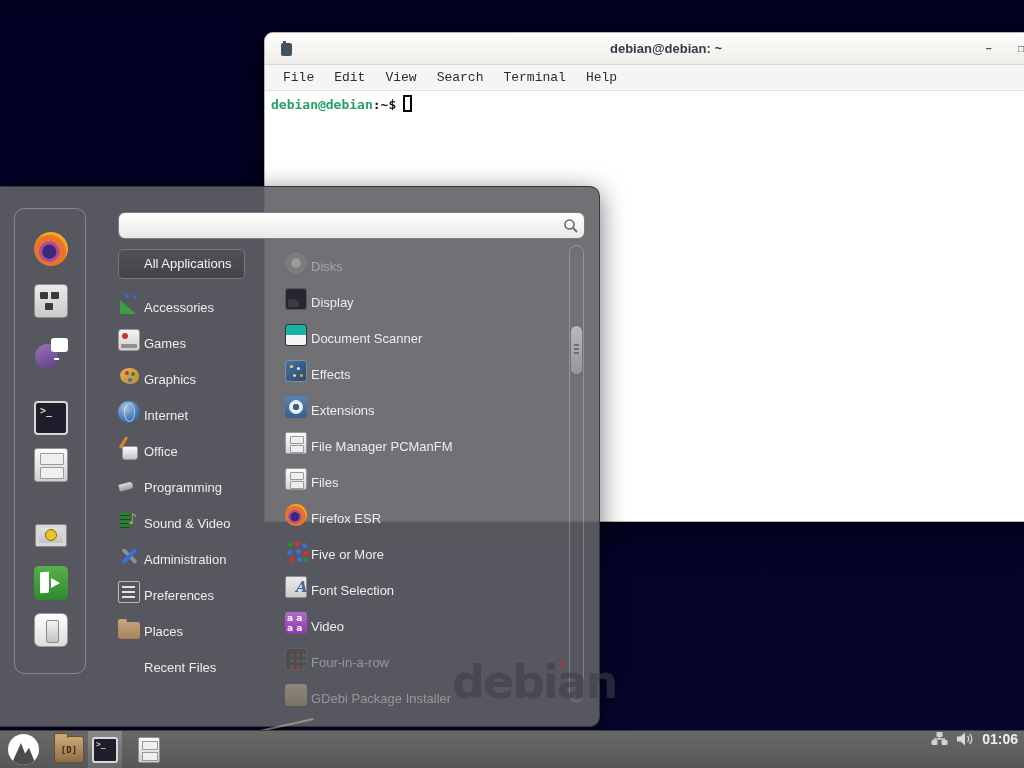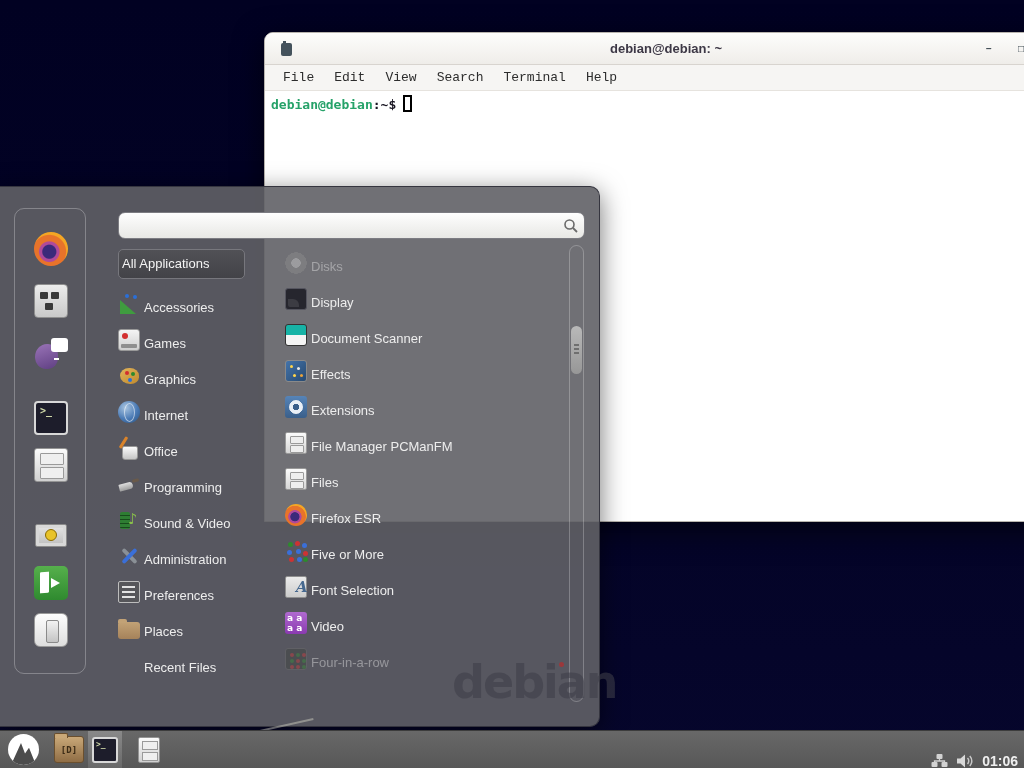--- a/index.html
+++ b/index.html
@@ -41,21 +41,21 @@
     border-radius:0 10px 10px 0;box-shadow:0 6px 26px rgba(0,0,0,.55);}
   .fav-panel{position:absolute;left:14px;top:21px;width:72px;height:466px;
     border:1px solid rgba(255,255,255,.28);border-radius:10px;}
   .sic{position:absolute;left:19px;width:34px;height:34px;}
   .searchbox{position:absolute;left:118px;top:25px;width:467px;height:27px;
     background:linear-gradient(180deg,#fefefe,#e8e8e5);border:1px solid #7c7c82;
     border-radius:7px;padding:0 28px 0 8px;font-size:13px;color:#222;outline:none;}
   .search-mag{position:absolute;left:563px;top:31px;width:16px;height:16px;}
   .allapps{position:absolute;left:118px;top:62px;width:127px;height:30px;
     background:linear-gradient(180deg,#515156,#434348);border:1px solid #77777d;
-    border-radius:5px;color:#f4f4f4;font-size:13px;line-height:28px;padding-left:3px;}
+    border-radius:5px;color:#f4f4f4;font-size:13px;line-height:28px;padding-left:25px;}
   .cats{position:absolute;left:118px;top:92px;width:160px;}
   .apps{position:absolute;left:285px;top:51px;width:282px;}
   .row{display:flex;align-items:flex-end;height:36px;gap:4px;}
   .row .lbl{font-size:13px;color:#ededed;white-space:nowrap;}
   .row.dim .lbl{color:rgba(235,235,235,.42);}
   .row.dim .ic{opacity:.42;}
   .menu-scroll{position:absolute;left:569px;top:58px;width:15px;height:457px;
     border:1px solid rgba(255,255,255,.25);border-radius:8px;}
   .menu-thumb{position:absolute;left:1px;top:80px;width:11px;height:48px;
     background:linear-gradient(180deg,#b9b9b9,#979797);border-radius:6px;}
@@ -180,21 +180,21 @@
   .tb-folder::after{content:"[D]";}
   .tb-active{position:absolute;left:88px;top:0;width:34px;height:38px;
     background:linear-gradient(180deg,rgba(255,255,255,.22),rgba(255,255,255,.10));}
   .tb-term{position:absolute;left:4px;top:6px;width:26px;height:26px;background:#1d1d2b;
     border:2px solid #d8d8d8;border-radius:3px;}
   .tb-term::after{content:">_";position:absolute;left:2px;top:1px;color:#cfd8a8;font:bold 8px "DejaVu Sans Mono",monospace;}
   .tb-cabinet{position:absolute;left:138px;top:6px;width:22px;height:26px;
     background:linear-gradient(180deg,#fbfbfb,#d0d0d0);border:1px solid #949494;border-radius:2px;}
   .tb-cabinet::before{content:"";position:absolute;left:3px;top:3px;width:14px;height:7px;background:#efefef;border:1px solid #9a9a9a;}
   .tb-cabinet::after{content:"";position:absolute;left:3px;top:14px;width:14px;height:7px;background:#efefef;border:1px solid #9a9a9a;}
-  .tray{position:absolute;right:6px;top:0;height:38px;display:flex;align-items:flex-end;gap:8px;}
+  .tray{position:absolute;right:6px;top:0;height:38px;display:flex;align-items:flex-start;gap:8px;}
   .clock{font-size:14px;font-weight:bold;color:#efefef;}
 </style>
 </head>
 <body>
 
 <div id="screen">
 
   <div class="terminal">
     <div class="titlebar">
       <span class="win-icon"></span>
@@ -328,20 +328,24 @@
           <span class="ic ic-fontsel"></span>
           <span class="lbl">Font Selection</span>
         </div>
       <div class="row">
           <span class="ic ic-fonts"></span>
           <span class="lbl">Video</span>
         </div>
       <div class="row dim">
           <span class="ic ic-four"></span>
           <span class="lbl">Four-in-a-row</span>
+        </div>
+      <div class="row dim">
+          <span class="ic ic-gdebi"></span>
+          <span class="lbl">GDebi Package Installer</span>
         </div>
     </div>
 
     <div class="menu-scroll">
       <div class="menu-thumb"></div>
     </div>
 
     <div class="watermark">debian</div>
     <div class="trail"></div>
   </div>

